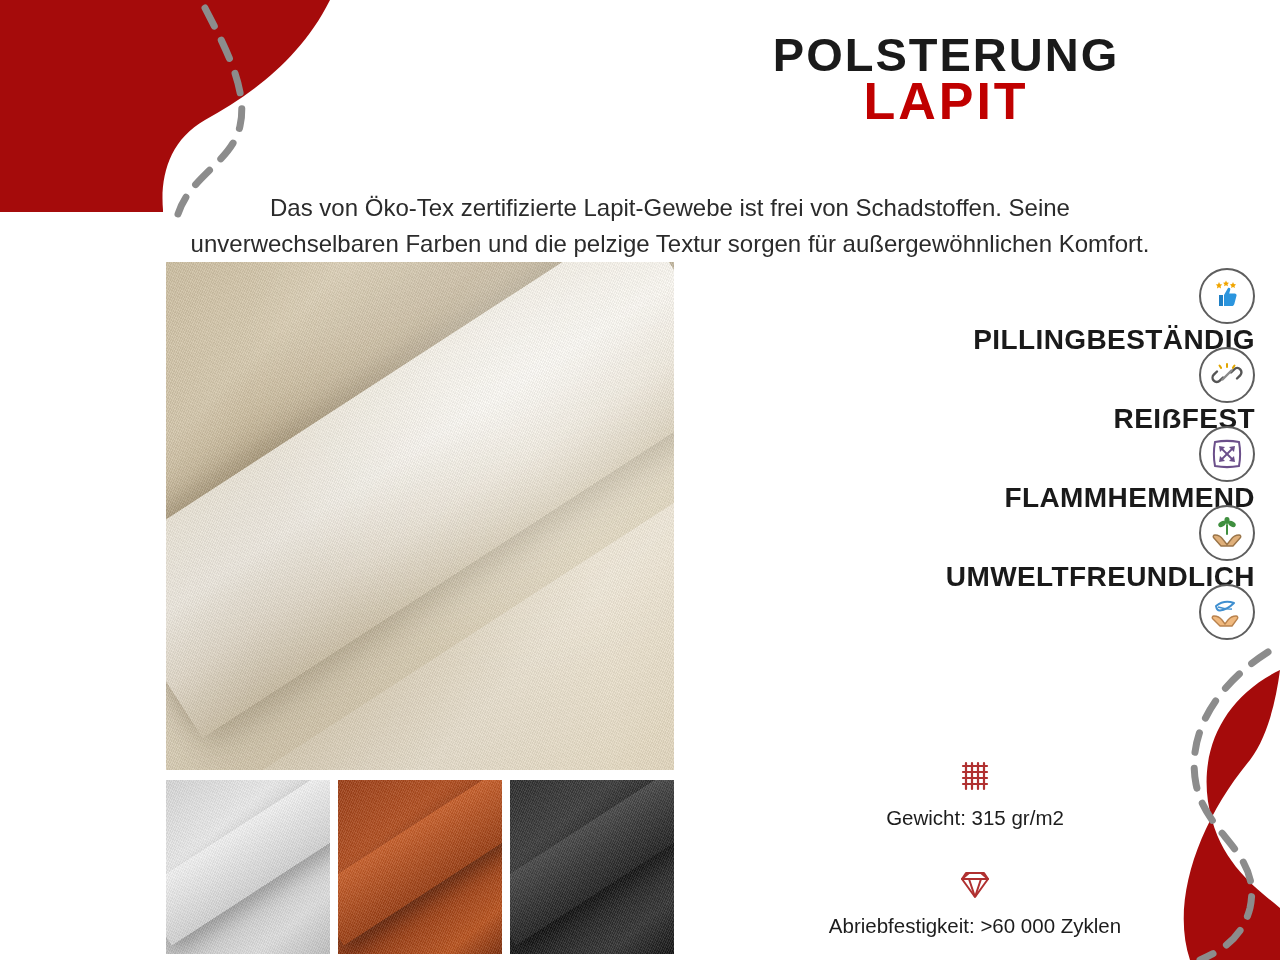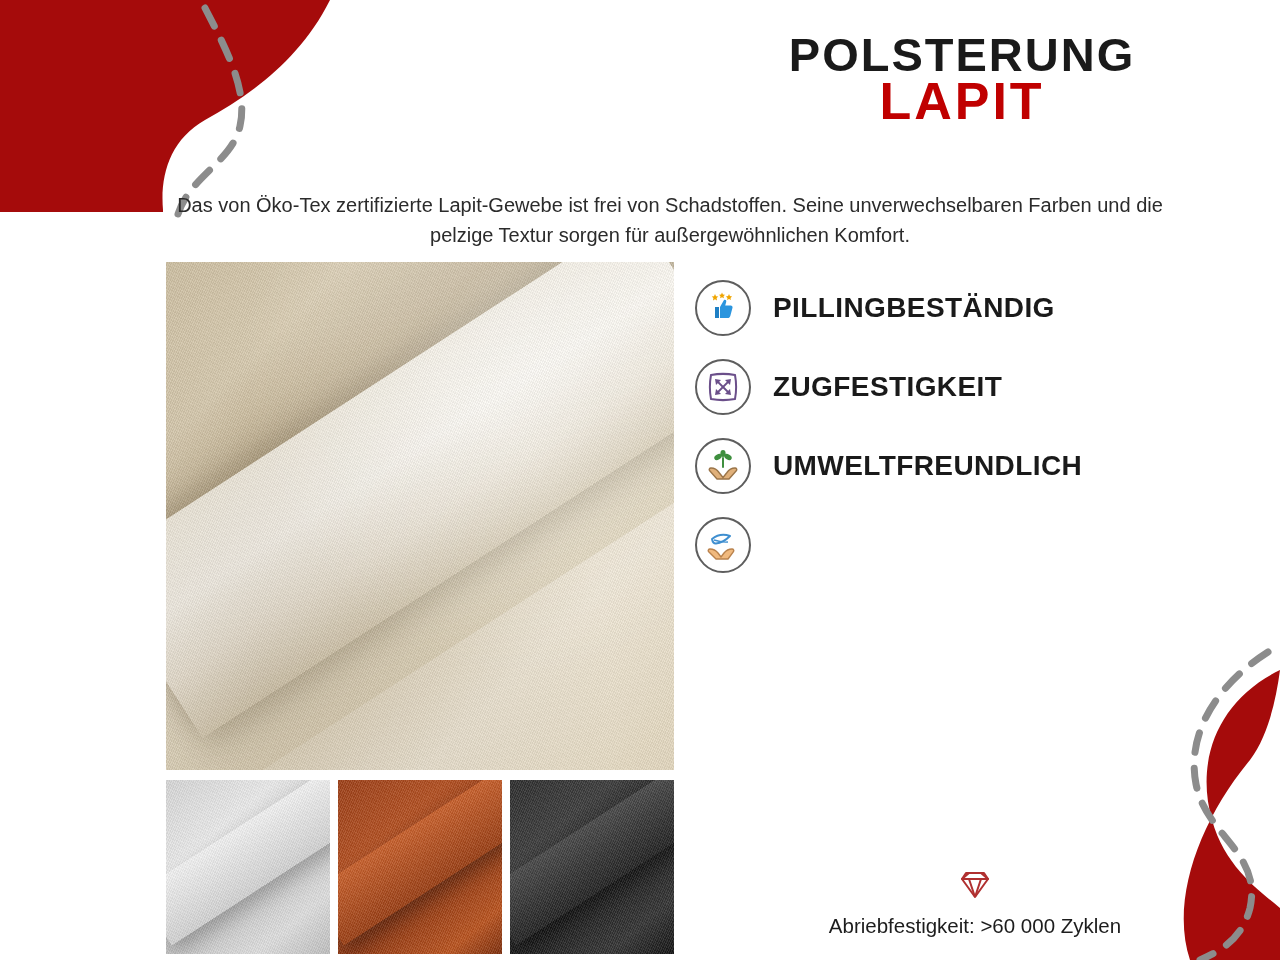--- a/index.html
+++ b/index.html
@@ -23,21 +23,21 @@
     position: absolute;
     pointer-events: none;
   }
   .deco-top { top: 0; left: 0; width: 520px; height: 230px; }
   .deco-bottom { right: 0; bottom: 0; width: 330px; height: 320px; }
 
   
   .header {
     position: absolute;
     top: 30px;
-    left: 652px;
+    left: 636px;
     width: 620px;
     text-align: center;
   }
   .header .title-top {
     font-size: 47px;
     font-weight: bold;
     letter-spacing: 2px;
     color: #1a1a1a;
     line-height: 1.05;
   }
@@ -49,21 +49,21 @@
     line-height: 1.0;
     margin-top: -4px;
   }
 
   .intro {
     position: absolute;
     top: 190px;
     left: 170px;
     width: 1000px;
     text-align: center;
-    font-size: 20px;
+    font-size: 24px;
     color: #2b2b2b;
     line-height: 1.5;
   }
 
   
   .fabric-main {
     position: absolute;
     left: 166px;
     top: 262px;
     width: 508px;
@@ -137,22 +137,23 @@
 
   
   .features {
     position: absolute;
     left: 695px;
     top: 268px;
     width: 560px;
   }
   .feature {
     display: flex;
-    align-items: center;
+    align-items: flex-end;
     height: 79px;
+    flex-direction: column;
   }
   .feature .circle {
     width: 56px; height: 56px;
     border: 2px solid #5e5e5e;
     border-radius: 50%;
     display: flex; align-items: center; justify-content: center;
     flex: 0 0 56px;
   }
   .feature .label {
     margin-left: 22px;
@@ -237,38 +238,55 @@
           <g fill="#f0a500">
             <polygon points="9,3 10,5.2 12.3,5.5 10.6,7.1 11,9.4 9,8.3 7,9.4 7.4,7.1 5.7,5.5 8,5.2"></polygon>
             <polygon points="16,1.5 16.9,3.5 19,3.8 17.5,5.2 17.9,7.3 16,6.3 14.1,7.3 14.5,5.2 13,3.8 15.1,3.5"></polygon>
             <polygon points="23,3 23.9,5.1 26.1,5.4 24.5,6.9 24.9,9.1 23,8 21.1,9.1 21.5,6.9 19.9,5.4 22.1,5.1"></polygon>
           </g>
         </svg>
       </div>
       <div class="label">PILLINGBESTÄNDIG</div>
     </div>
 
+    <div class="feature">
+      <div class="circle">
+        <svg width="34" height="34" viewBox="0 0 34 34">
+          <g fill="none" stroke="#555" stroke-width="2.4" stroke-linecap="round">
+            <path d="M13 19.5l-3.2 3.2a4.2 4.2 0 01-6-6l3.2-3.2"></path>
+            <path d="M21 14.5l3.2-3.2a4.2 4.2 0 016 6l-3.2 3.2"></path>
+            <path d="M12.5 21.5l9-9" stroke="#8a8a8a"></path>
+          </g>
+          <g stroke="#e0a500" stroke-width="2" stroke-linecap="round">
+            <path d="M17 6v3"></path>
+              <path d="M24.5 7.5l-1.6 2.4"></path>
+              <path d="M9.5 7.5l1.6 2.4"></path>
+          </g>
+        </svg>
+      </div>
+      <div class="label">REIẞFEST</div>
+    </div>
 
     <div class="feature">
       <div class="circle">
         <svg width="34" height="34" viewBox="0 0 34 34">
           <path d="M5 5c8-1.5 16-1.5 24 0 1.5 8 1.5 16 0 24-8 1.5-16 1.5-24 0C3.5 21 3.5 13 5 5z" fill="none" stroke="#6b4f8a" stroke-width="2"></path>
           <g stroke="#6b4f8a" stroke-width="1.8" stroke-linecap="round">
             <path d="M11 11l12 12"></path>
               <path d="M23 11L11 23"></path>
           </g>
           <g fill="#6b4f8a">
             <polygon points="9,9 15,10 10,15"></polygon>
             <polygon points="25,9 24,15 19,10"></polygon>
             <polygon points="9,25 10,19 15,24"></polygon>
             <polygon points="25,25 19,24 24,19"></polygon>
           </g>
         </svg>
       </div>
-      <div class="label">ZUGFESTIGKEIT</div>
+      <div class="label">FLAMMHEMMEND</div>
     </div>
 
     <div class="feature">
       <div class="circle">
         <svg width="36" height="36" viewBox="0 0 36 36">
           <g fill="#3f8f3f">
             <ellipse cx="13" cy="9" rx="4" ry="2.6" transform="rotate(-30 13 9)"></ellipse>
             <ellipse cx="23" cy="9" rx="4" ry="2.6" transform="rotate(30 23 9)"></ellipse>
             <ellipse cx="18" cy="5.5" rx="2.6" ry="3.4"></ellipse>
           </g>
@@ -286,20 +304,31 @@
         <svg width="36" height="34" viewBox="0 0 36 34">
           <path d="M7 11c5-4 12-5 18-3-4 4-9 7-14 7.5-2 .2-3.5-2-4-4.5z" fill="none" stroke="#3f8fd0" stroke-width="2" stroke-linejoin="round"></path>
           <path d="M9 12c4.5 1.5 9 2.5 14 2" fill="none" stroke="#3f8fd0" stroke-width="1.4"></path>
           <path d="M5 21c3 0 6 1.5 8 4l3 4 3-4c2-2.5 5-4 8-4 1.6 0 2.4 1.6 1.3 2.8L23 31H11L3.7 23.8C2.6 22.6 3.4 21 5 21z" fill="#f0b97e" stroke="#b9824d" stroke-width="1.4" stroke-linejoin="round"></path>
         </svg>
       </div>
     </div>
 
   </div>
 
+  <div class="spec spec-weight">
+    <div class="ico">
+      <svg width="40" height="40" viewBox="0 0 40 40">
+        <g stroke="#b03030" stroke-width="2.2" stroke-linecap="round">
+          <path d="M8 10h24M8 16h24M8 22h24M8 28h24"></path>
+          <path d="M11 7v26M17 7v26M23 7v26M29 7v26"></path>
+        </g>
+      </svg>
+    </div>
+    <div class="text">Gewicht: 315 gr/m2</div>
+  </div>
 
   <div class="spec spec-abrasion">
     <div class="ico">
       <svg width="42" height="40" viewBox="0 0 42 40">
         <g fill="none" stroke="#b03030" stroke-width="2" stroke-linejoin="round">
           <path d="M8 15h26L21 33z"></path>
           <path d="M12 9h18l4 6H8z"></path>
           <path d="M8 15l7-6M34 15l-7-6M15 15l6 18M27 15l-6 18M15 15h12"></path>
         </g>
       </svg>

